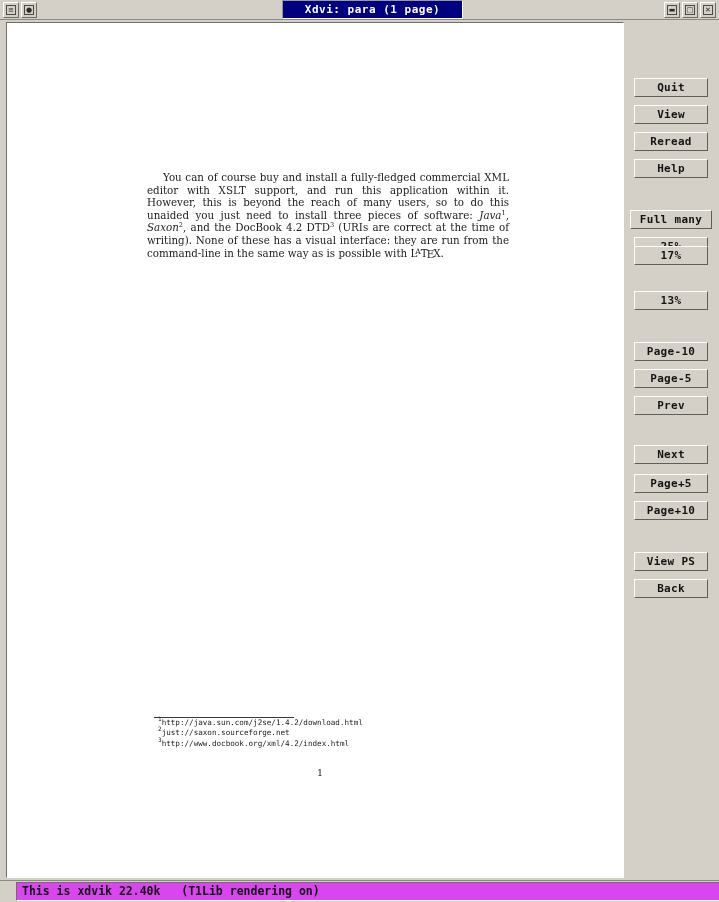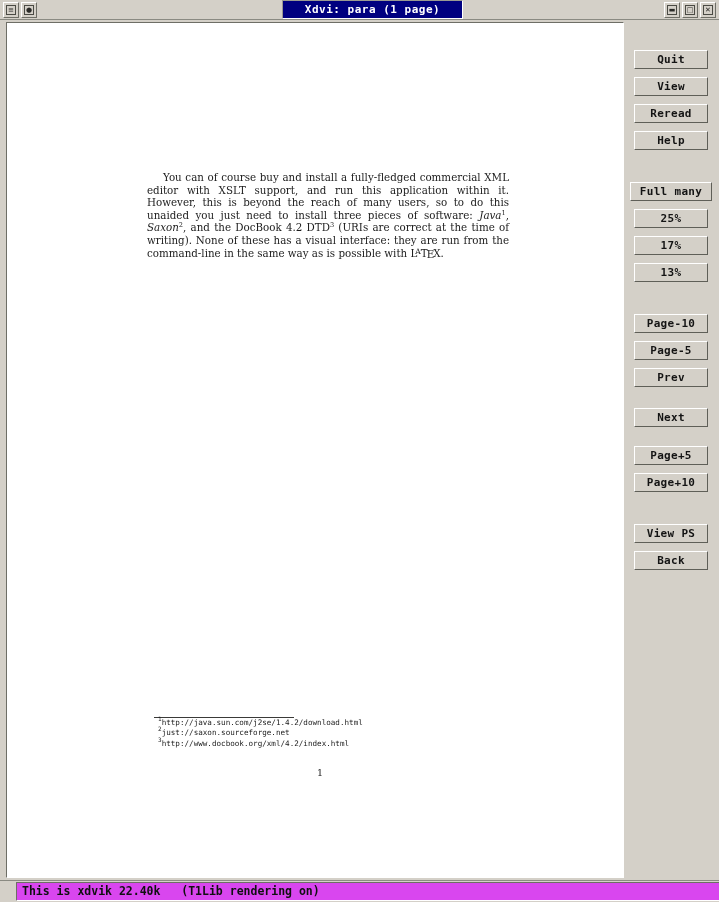--- a/index.html
+++ b/index.html
@@ -154,20 +154,21 @@
     border-bottom: 1px solid #5f5f58;
     font-family: "DejaVu Sans Mono", monospace;
     font-size: 11px;
     font-weight: bold;
     color: #141414;
     text-align: center;
     line-height: 17px;
     letter-spacing: 0.3px;
     cursor: pointer;
     padding: 0;
+    margin-top: 28px;
   }
   .btn.wide {
     left: 4px;
     width: 82px;
   }
 
   
   .statusbar {
     position: absolute; left: 0; top: 880px;
     width: 719px; height: 22px;
@@ -245,28 +246,28 @@
     </div>
 
     <div class="panel">
       <button class="btn" style="top:30px">Quit</button>
       <button class="btn" style="top:57px">View</button>
       <button class="btn" style="top:84px">Reread</button>
       <button class="btn" style="top:111px">Help</button>
 
       <button class="btn wide" style="top:162px">Full many</button>
       <button class="btn" style="top:189px">25%</button>
-      <button class="btn" style="top:216px">17%</button>
+      <button class="btn" style="top:198px">17%</button>
       <button class="btn" style="top:243px">13%</button>
 
       <button class="btn" style="top:294px">Page-10</button>
       <button class="btn" style="top:321px">Page-5</button>
       <button class="btn" style="top:348px">Prev</button>
 
-      <button class="btn" style="top:388px">Next</button>
+      <button class="btn" style="top:397px">Next</button>
       <button class="btn" style="top:426px">Page+5</button>
       <button class="btn" style="top:453px">Page+10</button>
 
       <button class="btn" style="top:504px">View PS</button>
       <button class="btn" style="top:531px">Back</button>
     </div>
   </div>
 
   <div class="statusbar">
     <div class="status-inner">This is xdvik 22.40k   (T1Lib rendering on)</div>

